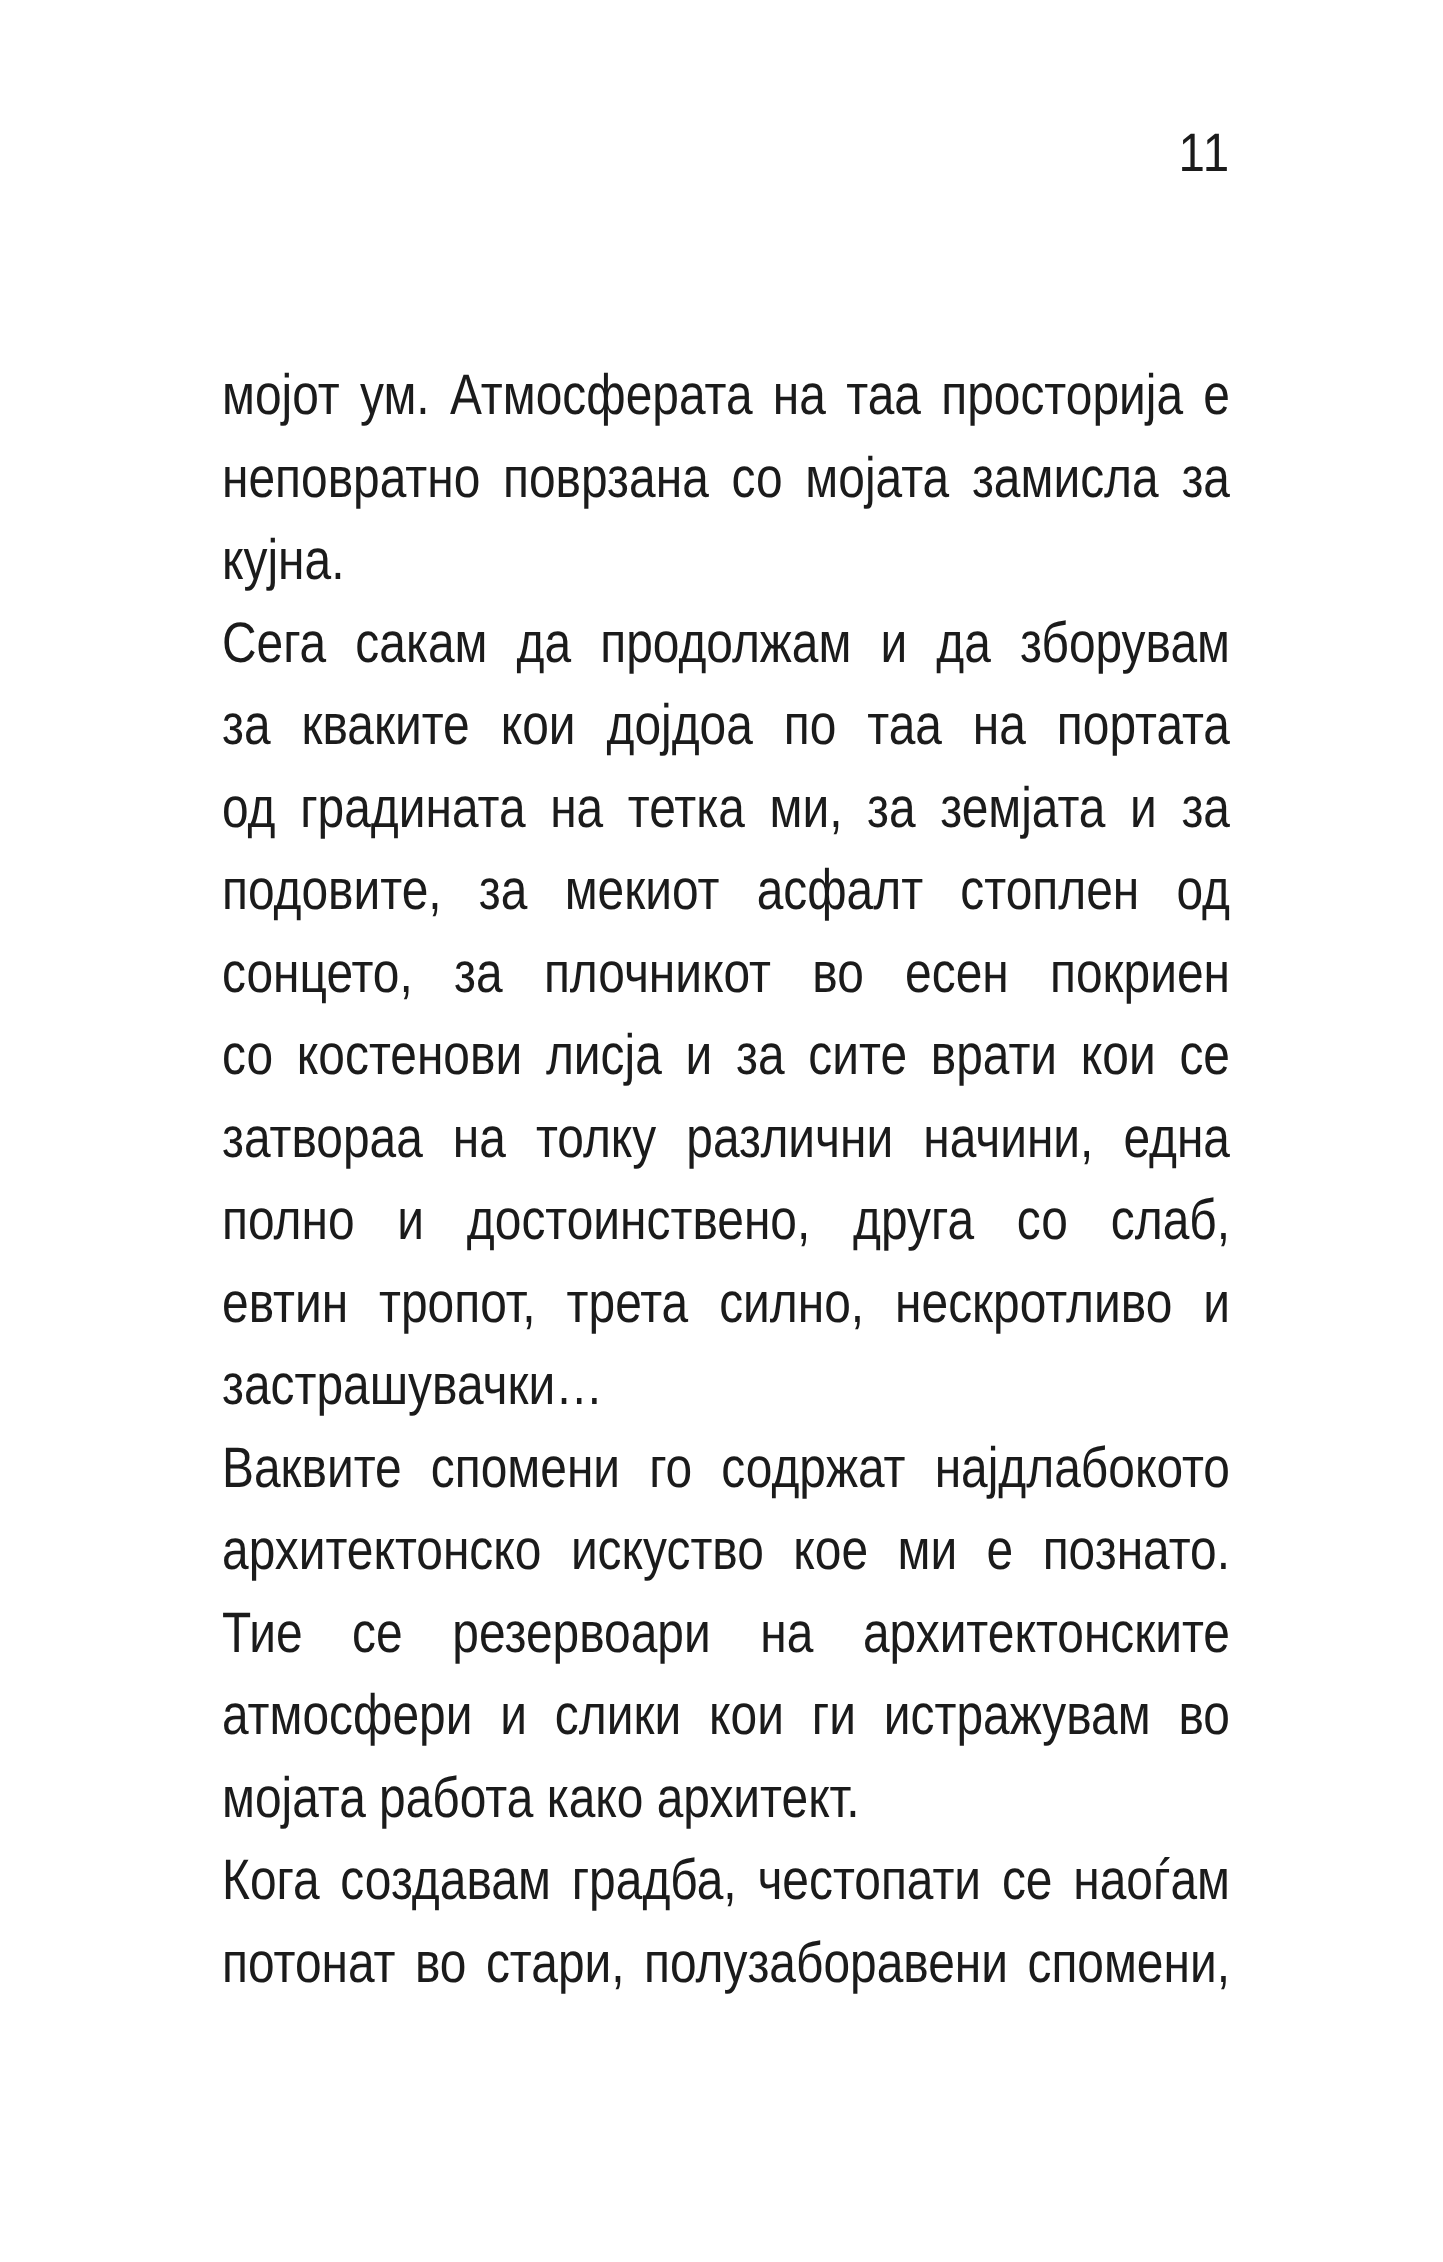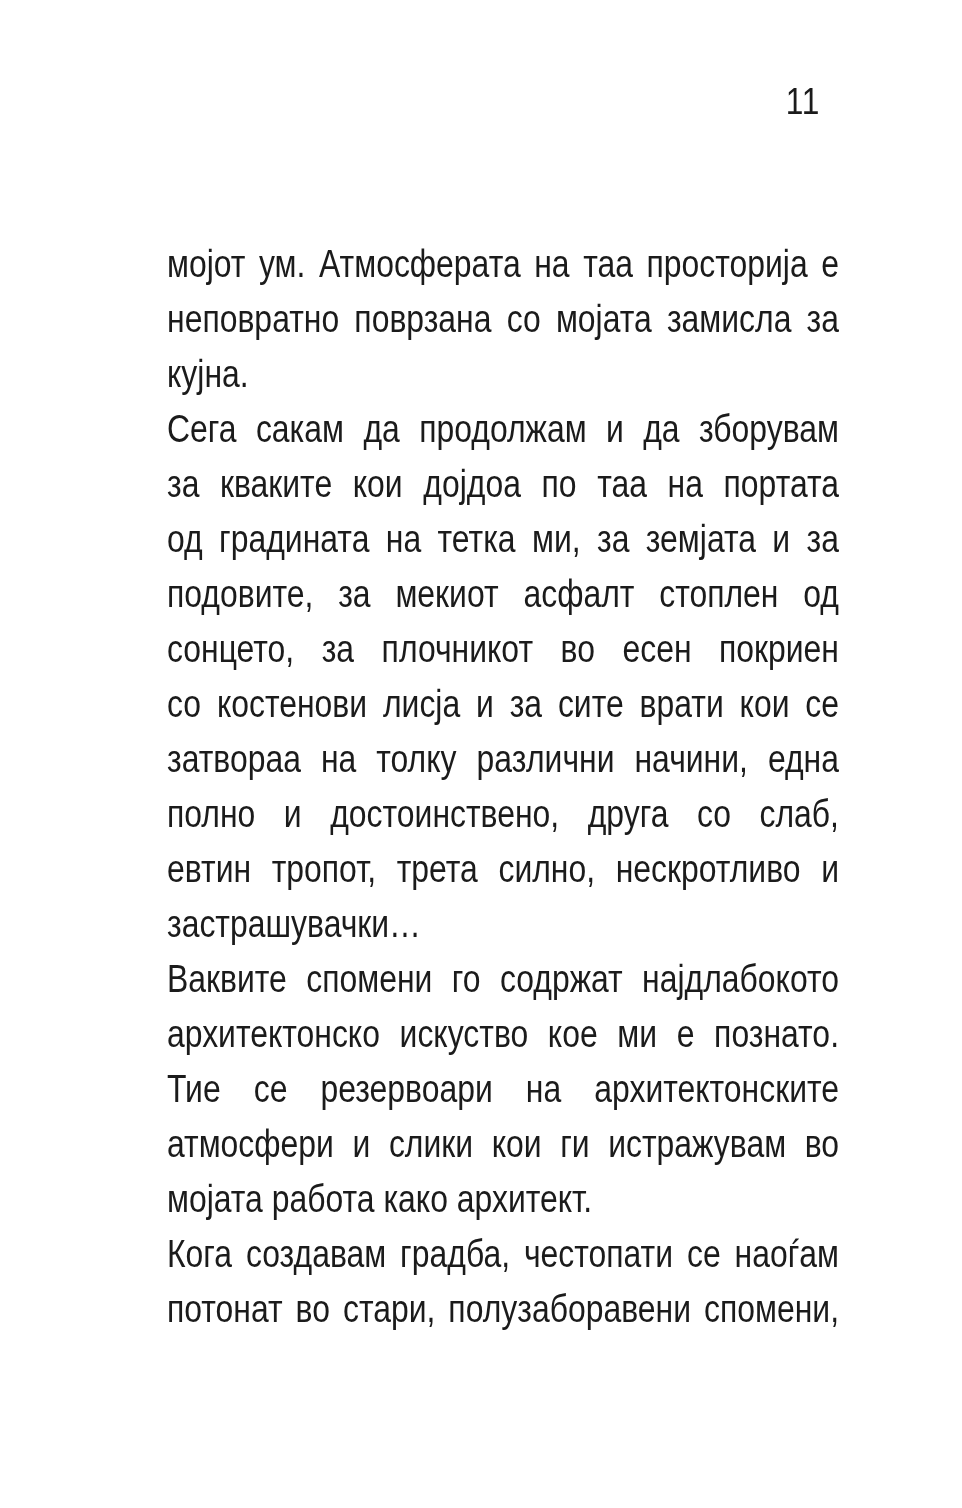--- a/index.html
+++ b/index.html
@@ -10,21 +10,20 @@
     width: 962px;
     height: 1508px;
     position: relative;
     overflow: hidden;
     background: #ffffff;
     font-family: "Liberation Sans", "DejaVu Sans", sans-serif;
   }
   .page {
     position: absolute;
     inset: 0;
-    margin-left: 19px;
   }
   .page-number {
     position: absolute;
     top: 84px;
     right: 142px;
     font-size: 36px;
     line-height: 1;
     transform: scaleX(0.88);
     transform-origin: right top;
     letter-spacing: 1px;

